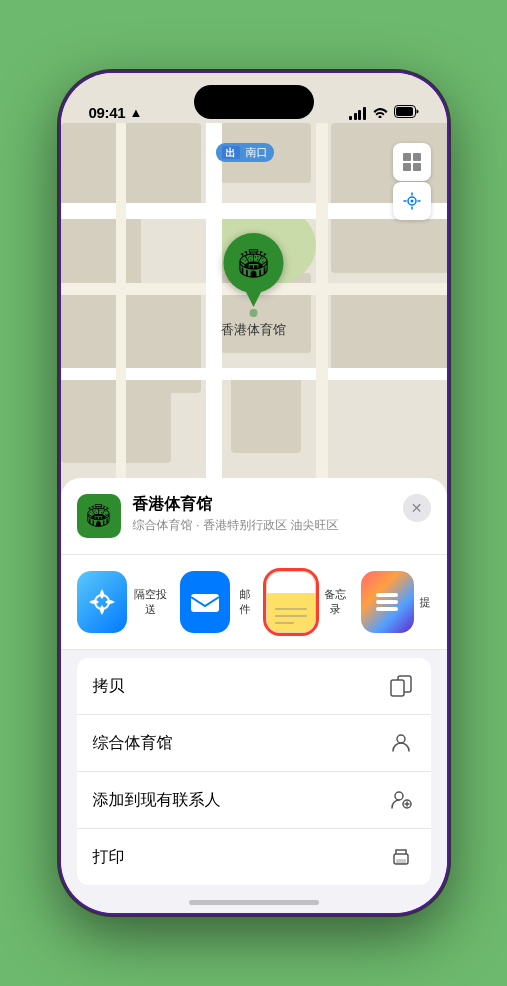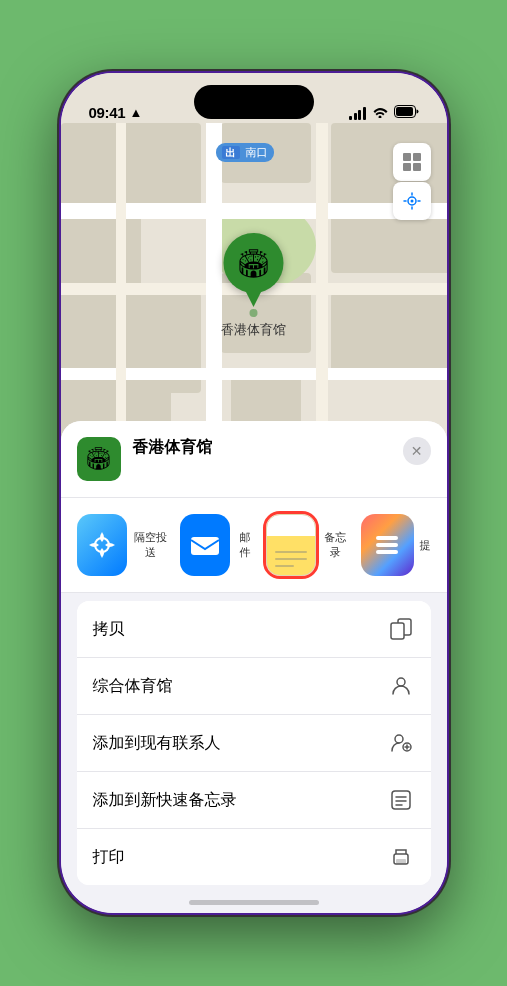--- a/index.html
+++ b/index.html
@@ -482,20 +482,21 @@
         <div class="pin-label">香港体育馆</div>
       </div>
     </div>
 
     <div class="bottom-sheet">
 
       <div class="venue-card">
         <div class="venue-icon">🏟</div>
         <div class="venue-info">
           <div class="venue-name">香港体育馆</div>
+          <div class="venue-subtitle">综合体育馆 · 香港特别行政区 油尖旺区</div>
         </div>
         <div class="close-btn">✕</div>
       </div>
 
       <div class="share-row">
 
         <div class="share-item">
           <div class="share-icon airdrop">
             <svg width="34" height="34" viewBox="0 0 34 34">
               <circle cx="17" cy="17" r="7" stroke="white" stroke-width="2" fill="none"></circle>
@@ -570,31 +571,20 @@
             <svg width="22" height="22" viewBox="0 0 22 22">
               <circle cx="9" cy="7" r="4" stroke="#555" stroke-width="1.5" fill="none"></circle>
               <path d="M2 19c0-4.4 3.1-8 7-8" stroke="#555" stroke-width="1.5" fill="none" stroke-linecap="round"></path>
               <circle cx="17" cy="15" r="4" stroke="#555" stroke-width="1.5" fill="white"></circle>
               <line x1="17" y1="13" x2="17" y2="17" stroke="#555" stroke-width="1.5" stroke-linecap="round"></line>
               <line x1="15" y1="15" x2="19" y2="15" stroke="#555" stroke-width="1.5" stroke-linecap="round"></line>
             </svg>
           </div>
         </div>
 
-        <div class="action-item">
-          <span class="action-label">添加到新快速备忘录</span>
-          <div class="action-icon">
-            <svg width="22" height="22" viewBox="0 0 22 22">
-              <rect x="2" y="2" width="18" height="18" rx="3" stroke="#555" stroke-width="1.5" fill="none"></rect>
-              <line x1="6" y1="8" x2="16" y2="8" stroke="#555" stroke-width="1.5" stroke-linecap="round"></line>
-              <line x1="6" y1="12" x2="16" y2="12" stroke="#555" stroke-width="1.5" stroke-linecap="round"></line>
-              <line x1="6" y1="16" x2="12" y2="16" stroke="#555" stroke-width="1.5" stroke-linecap="round"></line>
-            </svg>
-          </div>
-        </div>
 
         <div class="action-item">
           <span class="action-label">打印</span>
           <div class="action-icon">
             <svg width="22" height="22" viewBox="0 0 22 22">
               <rect x="4" y="8" width="14" height="10" rx="2" stroke="#555" stroke-width="1.5" fill="none"></rect>
               <path d="M6 8V4h10v4" stroke="#555" stroke-width="1.5" fill="none"></path>
               <rect x="6" y="13" width="10" height="5" rx="1" fill="#555" opacity="0.3"></rect>
             </svg>
           </div>

